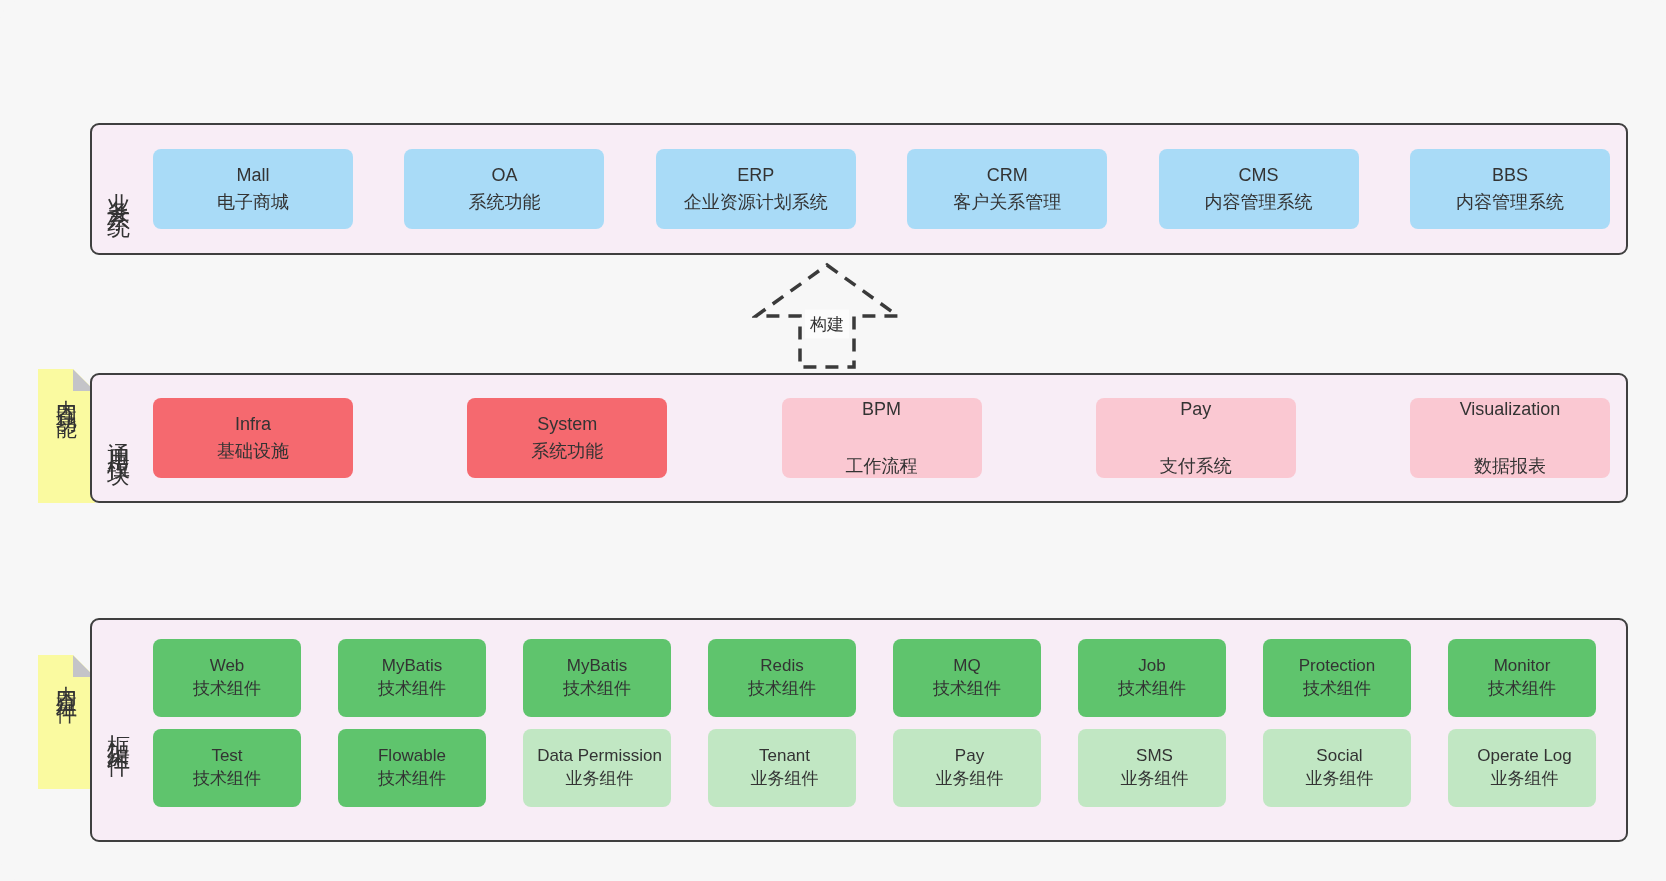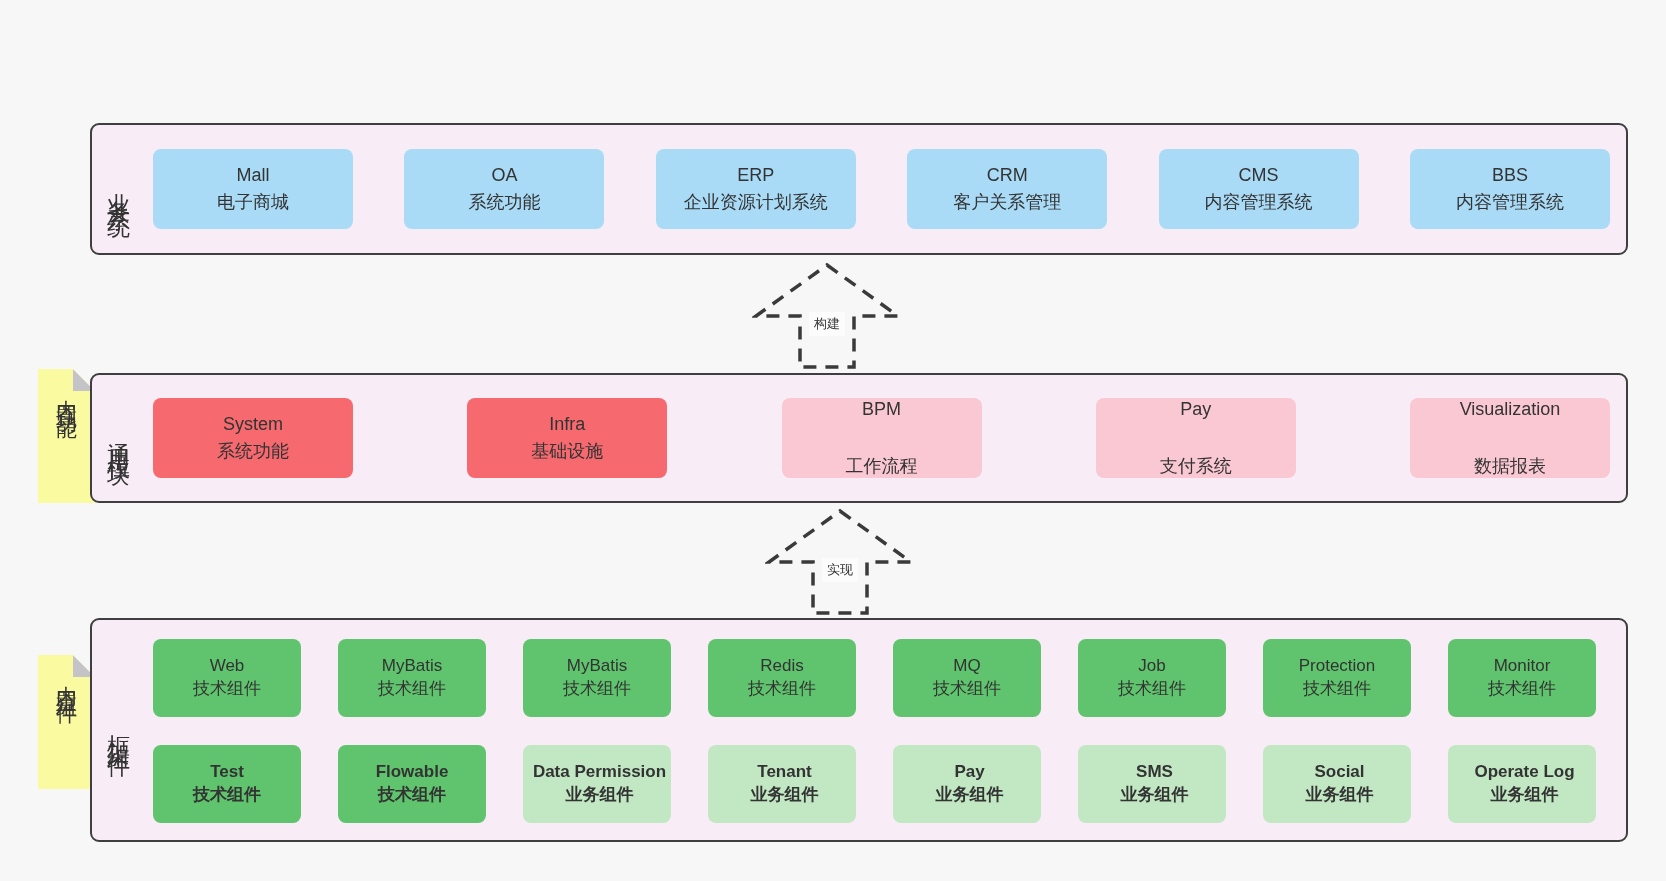--- a/index.html
+++ b/index.html
@@ -46,21 +46,21 @@
     left: 61px;
     right: 16px;
     top: 0;
     bottom: 0;
     display: flex;
     justify-content: space-between;
     align-items: center;
   }
   .layer-framework .box-row { right: 30px; align-items: center; }
   .row-1 { top: 19px;  bottom: auto; height: 78px; }
-  .row-2 { top: 125px; bottom: auto; height: 78px; font-weight: bold; }
+  .row-2 { top: 109px; bottom: auto; height: 78px; }
 
   .box {
     border-radius: 8px;
     display: flex;
     flex-direction: column;
     justify-content: center;
     align-items: center;
     text-align: center;
     line-height: 1.5;
   }
@@ -110,21 +110,21 @@
   .arrow { position: absolute; width: 150px; height: 112px; }
   .arrow-build     { left: 752px; top: 260px; }
   .arrow-implement { left: 765px; top: 506px; }
   .arrow svg { display: block; width: 100%; height: 100%; }
   .arrow .arrow-label {
     position: absolute;
     left: 50%; top: 57%;
     transform: translate(-50%, -50%);
     background: #fcfcfc;
     padding: 3px 5px;
-    font-size: 13px;
+    font-size: 17px;
     color: #333;
     white-space: nowrap;
   }
 </style>
 </head>
 <body>
 
 <div class="stage">
 
   <div class="layer layer-business">
@@ -165,48 +165,42 @@
   </div>
 
   <div class="sticky sticky-common">
     <div class="fold"></div>
     <div class="sticky-text">内置功能</div>
   </div>
   <div class="layer layer-common">
     <div class="v-label">通用模块</div>
     <div class="box-row">
       <div class="box box-lg red">
+        <div>Infra</div>
+        <div>基础设施</div>
+      </div>
+      <div class="box box-lg red">
         <div>System</div>
         <div>系统功能</div>
-      </div>
-      <div class="box box-lg red">
-        <div>Infra</div>
-        <div>基础设施</div>
       </div>
       <div class="box box-lg pink">
         <div>BPM</div>
         <div>工作流程</div>
       </div>
       <div class="box box-lg pink">
         <div>Pay</div>
         <div>支付系统</div>
       </div>
       <div class="box box-lg pink">
         <div>Visualization</div>
         <div>数据报表</div>
       </div>
     </div>
   </div>
 
-  <div class="arrow arrow-implement">
-    <svg viewBox="0 0 150 112">
-      <polygon points="75,5 146,56 102,56 102,107 48,107 48,56 4,56" fill="none" stroke="#3a3a3a" stroke-width="3.5" stroke-dasharray="13 9"></polygon>
-    </svg>
-    <div class="arrow-label">实现</div>
-  </div>
 
   <div class="sticky sticky-framework">
     <div class="fold"></div>
     <div class="sticky-text">内置组件</div>
   </div>
   <div class="layer layer-framework">
     <div class="v-label">框架组件</div>
 
     <div class="box-row row-1">
       <div class="box box-sm green">

